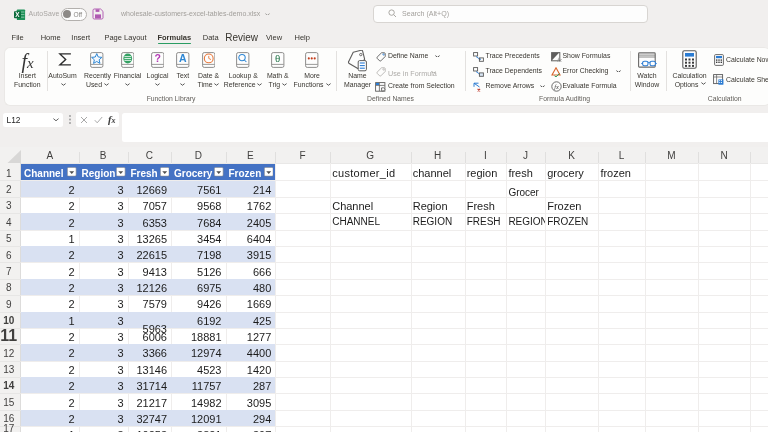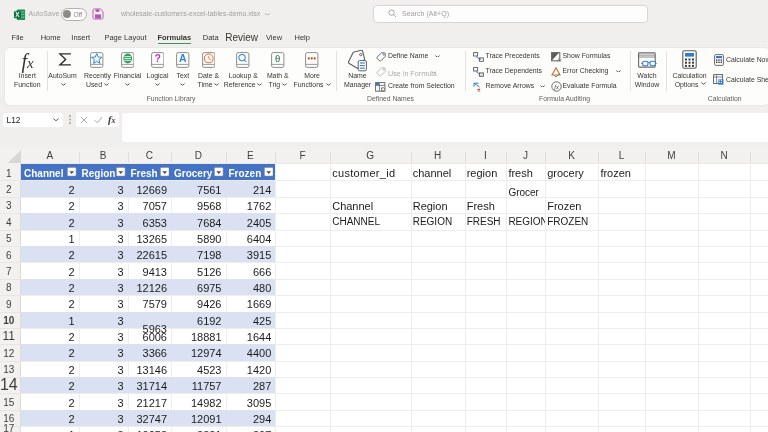--- a/index.html
+++ b/index.html
@@ -348,27 +348,27 @@
 <div class="tx" style="left:8.8px;top:254.53125000000003px;transform:translate(-50%,-50%);font-size:10px;color:#403f3e;font-weight:400;">6</div>
 <div class="a" style="left:0px;top:262.4125px;width:21px;height:1px;background:#e7e6e5;"></div>
 <div class="tx" style="left:8.8px;top:270.89375px;transform:translate(-50%,-50%);font-size:10px;color:#403f3e;font-weight:400;">7</div>
 <div class="a" style="left:0px;top:278.775px;width:21px;height:1px;background:#e7e6e5;"></div>
 <div class="tx" style="left:8.8px;top:287.25624999999997px;transform:translate(-50%,-50%);font-size:10px;color:#403f3e;font-weight:400;">8</div>
 <div class="a" style="left:0px;top:295.1375px;width:21px;height:1px;background:#e7e6e5;"></div>
 <div class="tx" style="left:8.8px;top:303.61875000000003px;transform:translate(-50%,-50%);font-size:10px;color:#403f3e;font-weight:400;">9</div>
 <div class="a" style="left:0px;top:311.5px;width:21px;height:1px;background:#e7e6e5;"></div>
 <div class="tx" style="left:8.8px;top:319.98125px;transform:translate(-50%,-50%);font-size:10px;color:#403f3e;font-weight:700;">10</div>
 <div class="a" style="left:0px;top:327.8625px;width:21px;height:1px;background:#e7e6e5;"></div>
-<div class="tx" style="left:8.8px;top:336.34375000000006px;transform:translate(-50%,-50%);font-size:12px;color:#403f3e;font-weight:400;">11</div>
+<div class="tx" style="left:8.8px;top:336.34375000000006px;transform:translate(-50%,-50%);font-size:16px;color:#403f3e;font-weight:700;">11</div>
 <div class="a" style="left:0px;top:344.225px;width:21px;height:1px;background:#e7e6e5;"></div>
 <div class="tx" style="left:8.8px;top:352.70625px;transform:translate(-50%,-50%);font-size:10px;color:#403f3e;font-weight:400;">12</div>
 <div class="a" style="left:0px;top:360.5875px;width:21px;height:1px;background:#e7e6e5;"></div>
 <div class="tx" style="left:8.8px;top:369.06875px;transform:translate(-50%,-50%);font-size:10px;color:#403f3e;font-weight:400;">13</div>
 <div class="a" style="left:0px;top:376.95000000000005px;width:21px;height:1px;background:#e7e6e5;"></div>
-<div class="tx" style="left:8.8px;top:385.43125000000003px;transform:translate(-50%,-50%);font-size:16px;color:#403f3e;font-weight:400;">14</div>
+<div class="tx" style="left:8.8px;top:385.43125000000003px;transform:translate(-50%,-50%);font-size:10px;color:#403f3e;font-weight:700;">14</div>
 <div class="a" style="left:0px;top:393.3125px;width:21px;height:1px;background:#e7e6e5;"></div>
 <div class="tx" style="left:8.8px;top:401.79375px;transform:translate(-50%,-50%);font-size:10px;color:#403f3e;font-weight:400;">15</div>
 <div class="a" style="left:0px;top:409.675px;width:21px;height:1px;background:#e7e6e5;"></div>
 <div class="tx" style="left:8.8px;top:418.15625000000006px;transform:translate(-50%,-50%);font-size:10px;color:#403f3e;font-weight:400;">16</div>
 <div class="a" style="left:0px;top:426.0375px;width:21px;height:1px;background:#e7e6e5;"></div>
 <div class="tx" style="left:8.8px;top:428px;transform:translate(-50%,-50%);font-size:10px;color:#403f3e;font-weight:400;">17</div>
 <div class="a" style="left:78.5px;top:163.3px;width:1px;height:268.7px;background:#efedec;"></div>
 <div class="a" style="left:127.5px;top:163.3px;width:1px;height:268.7px;background:#efedec;"></div>
 <div class="a" style="left:171px;top:163.3px;width:1px;height:268.7px;background:#efedec;"></div>
 <div class="a" style="left:225.5px;top:163.3px;width:1px;height:268.7px;background:#efedec;"></div>
@@ -437,21 +437,21 @@
 <div class="a" style="left:225.5px;top:198.1625px;width:45.80000000000001px;height:16.3625px;font-size:11px;color:#1c1c1c;text-align:right;line-height:16.3625px;">1762</div>
 <div class="a" style="left:21px;top:213.325px;width:254.3px;height:16.36250000000001px;background:#d9e1f2;"></div>
 <div class="a" style="left:21px;top:214.52499999999998px;width:53.5px;height:16.3625px;font-size:11px;color:#1c1c1c;text-align:right;line-height:16.3625px;">2</div>
 <div class="a" style="left:78.5px;top:214.52499999999998px;width:45.0px;height:16.3625px;font-size:11px;color:#1c1c1c;text-align:right;line-height:16.3625px;">3</div>
 <div class="a" style="left:127.5px;top:214.52499999999998px;width:39.5px;height:16.3625px;font-size:11px;color:#1c1c1c;text-align:right;line-height:16.3625px;">6353</div>
 <div class="a" style="left:171px;top:214.52499999999998px;width:50.5px;height:16.3625px;font-size:11px;color:#1c1c1c;text-align:right;line-height:16.3625px;">7684</div>
 <div class="a" style="left:225.5px;top:214.52499999999998px;width:45.80000000000001px;height:16.3625px;font-size:11px;color:#1c1c1c;text-align:right;line-height:16.3625px;">2405</div>
 <div class="a" style="left:21px;top:230.8875px;width:53.5px;height:16.3625px;font-size:11px;color:#1c1c1c;text-align:right;line-height:16.3625px;">1</div>
 <div class="a" style="left:78.5px;top:230.8875px;width:45.0px;height:16.3625px;font-size:11px;color:#1c1c1c;text-align:right;line-height:16.3625px;">3</div>
 <div class="a" style="left:127.5px;top:230.8875px;width:39.5px;height:16.3625px;font-size:11px;color:#1c1c1c;text-align:right;line-height:16.3625px;">13265</div>
-<div class="a" style="left:171px;top:230.8875px;width:50.5px;height:16.3625px;font-size:11px;color:#1c1c1c;text-align:right;line-height:16.3625px;">5890</div>
+<div class="a" style="left:171px;top:230.8875px;width:50.5px;height:16.3625px;font-size:11px;color:#1c1c1c;text-align:right;line-height:16.3625px;">3454</div>
 <div class="a" style="left:225.5px;top:230.8875px;width:45.80000000000001px;height:16.3625px;font-size:11px;color:#1c1c1c;text-align:right;line-height:16.3625px;">6404</div>
 <div class="a" style="left:21px;top:246.05px;width:254.3px;height:16.36250000000001px;background:#d9e1f2;"></div>
 <div class="a" style="left:21px;top:247.25px;width:53.5px;height:16.3625px;font-size:11px;color:#1c1c1c;text-align:right;line-height:16.3625px;">2</div>
 <div class="a" style="left:78.5px;top:247.25px;width:45.0px;height:16.3625px;font-size:11px;color:#1c1c1c;text-align:right;line-height:16.3625px;">3</div>
 <div class="a" style="left:127.5px;top:247.25px;width:39.5px;height:16.3625px;font-size:11px;color:#1c1c1c;text-align:right;line-height:16.3625px;">22615</div>
 <div class="a" style="left:171px;top:247.25px;width:50.5px;height:16.3625px;font-size:11px;color:#1c1c1c;text-align:right;line-height:16.3625px;">7198</div>
 <div class="a" style="left:225.5px;top:247.25px;width:45.80000000000001px;height:16.3625px;font-size:11px;color:#1c1c1c;text-align:right;line-height:16.3625px;">3915</div>
 <div class="a" style="left:21px;top:263.6125px;width:53.5px;height:16.3625px;font-size:11px;color:#1c1c1c;text-align:right;line-height:16.3625px;">2</div>
 <div class="a" style="left:78.5px;top:263.6125px;width:45.0px;height:16.3625px;font-size:11px;color:#1c1c1c;text-align:right;line-height:16.3625px;">3</div>
 <div class="a" style="left:127.5px;top:263.6125px;width:39.5px;height:16.3625px;font-size:11px;color:#1c1c1c;text-align:right;line-height:16.3625px;">9413</div>
@@ -471,21 +471,21 @@
 <div class="a" style="left:21px;top:311.5px;width:254.3px;height:16.36250000000001px;background:#d9e1f2;"></div>
 <div class="a" style="left:21px;top:312.7px;width:53.5px;height:16.3625px;font-size:11px;color:#1c1c1c;text-align:right;line-height:16.3625px;">1</div>
 <div class="a" style="left:78.5px;top:312.7px;width:45.0px;height:16.3625px;font-size:11px;color:#1c1c1c;text-align:right;line-height:16.3625px;">3</div>
 <div class="a" style="left:127.5px;top:312.7px;width:39.5px;height:16.3625px;font-size:11px;color:#1c1c1c;text-align:right;line-height:16.3625px;margin-top:8px;">5963</div>
 <div class="a" style="left:171px;top:312.7px;width:50.5px;height:16.3625px;font-size:11px;color:#1c1c1c;text-align:right;line-height:16.3625px;">6192</div>
 <div class="a" style="left:225.5px;top:312.7px;width:45.80000000000001px;height:16.3625px;font-size:11px;color:#1c1c1c;text-align:right;line-height:16.3625px;">425</div>
 <div class="a" style="left:21px;top:329.0625px;width:53.5px;height:16.3625px;font-size:11px;color:#1c1c1c;text-align:right;line-height:16.3625px;">2</div>
 <div class="a" style="left:78.5px;top:329.0625px;width:45.0px;height:16.3625px;font-size:11px;color:#1c1c1c;text-align:right;line-height:16.3625px;">3</div>
 <div class="a" style="left:127.5px;top:329.0625px;width:39.5px;height:16.3625px;font-size:11px;color:#1c1c1c;text-align:right;line-height:16.3625px;">6006</div>
 <div class="a" style="left:171px;top:329.0625px;width:50.5px;height:16.3625px;font-size:11px;color:#1c1c1c;text-align:right;line-height:16.3625px;">18881</div>
-<div class="a" style="left:225.5px;top:329.0625px;width:45.80000000000001px;height:16.3625px;font-size:11px;color:#1c1c1c;text-align:right;line-height:16.3625px;">1644</div>
+<div class="a" style="left:225.5px;top:329.0625px;width:45.80000000000001px;height:16.3625px;font-size:11px;color:#1c1c1c;text-align:right;line-height:16.3625px;">1277</div>
 <div class="a" style="left:21px;top:344.225px;width:254.3px;height:16.362499999999955px;background:#d9e1f2;"></div>
 <div class="a" style="left:21px;top:345.425px;width:53.5px;height:16.3625px;font-size:11px;color:#1c1c1c;text-align:right;line-height:16.3625px;">2</div>
 <div class="a" style="left:78.5px;top:345.425px;width:45.0px;height:16.3625px;font-size:11px;color:#1c1c1c;text-align:right;line-height:16.3625px;">3</div>
 <div class="a" style="left:127.5px;top:345.425px;width:39.5px;height:16.3625px;font-size:11px;color:#1c1c1c;text-align:right;line-height:16.3625px;">3366</div>
 <div class="a" style="left:171px;top:345.425px;width:50.5px;height:16.3625px;font-size:11px;color:#1c1c1c;text-align:right;line-height:16.3625px;">12974</div>
 <div class="a" style="left:225.5px;top:345.425px;width:45.80000000000001px;height:16.3625px;font-size:11px;color:#1c1c1c;text-align:right;line-height:16.3625px;">4400</div>
 <div class="a" style="left:21px;top:361.78749999999997px;width:53.5px;height:16.3625px;font-size:11px;color:#1c1c1c;text-align:right;line-height:16.3625px;">2</div>
 <div class="a" style="left:78.5px;top:361.78749999999997px;width:45.0px;height:16.3625px;font-size:11px;color:#1c1c1c;text-align:right;line-height:16.3625px;">3</div>
 <div class="a" style="left:127.5px;top:361.78749999999997px;width:39.5px;height:16.3625px;font-size:11px;color:#1c1c1c;text-align:right;line-height:16.3625px;">13146</div>
 <div class="a" style="left:171px;top:361.78749999999997px;width:50.5px;height:16.3625px;font-size:11px;color:#1c1c1c;text-align:right;line-height:16.3625px;">4523</div>

